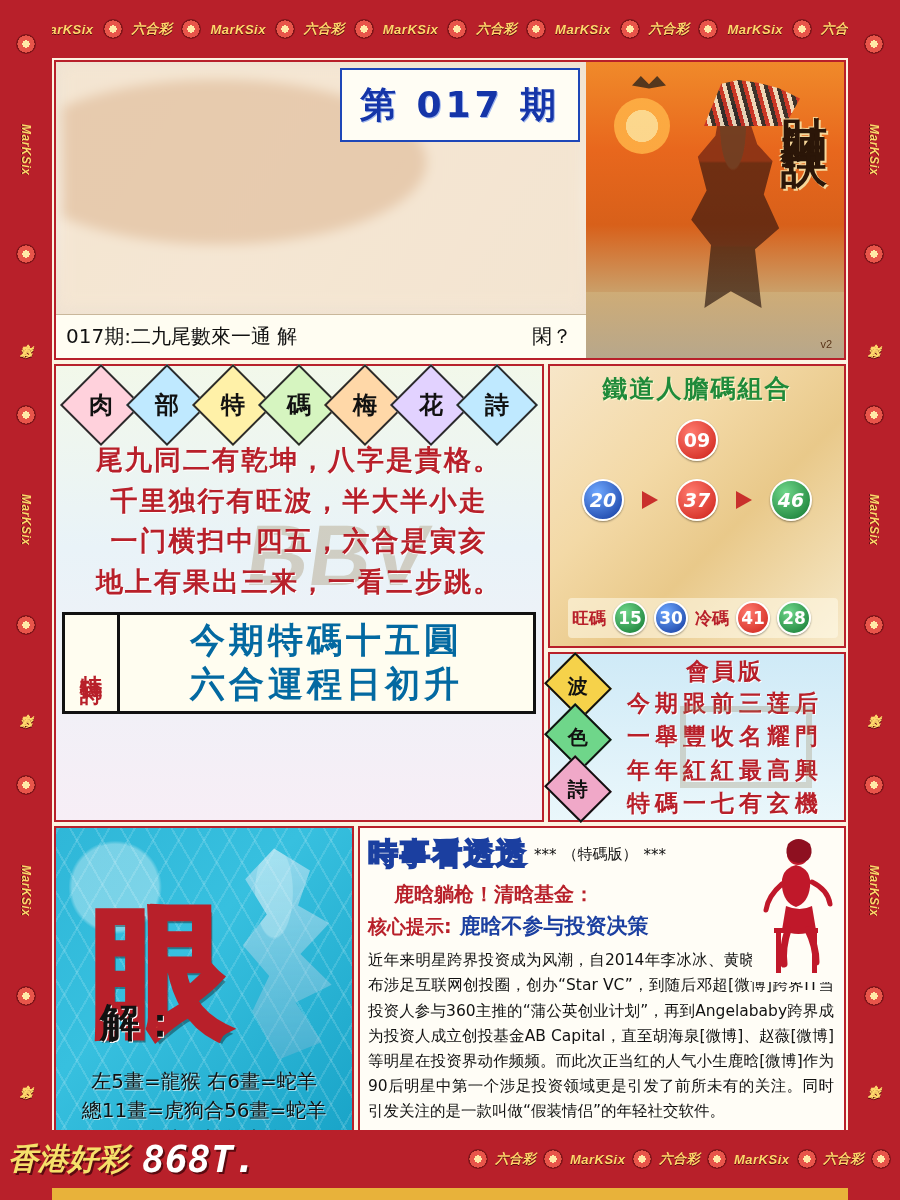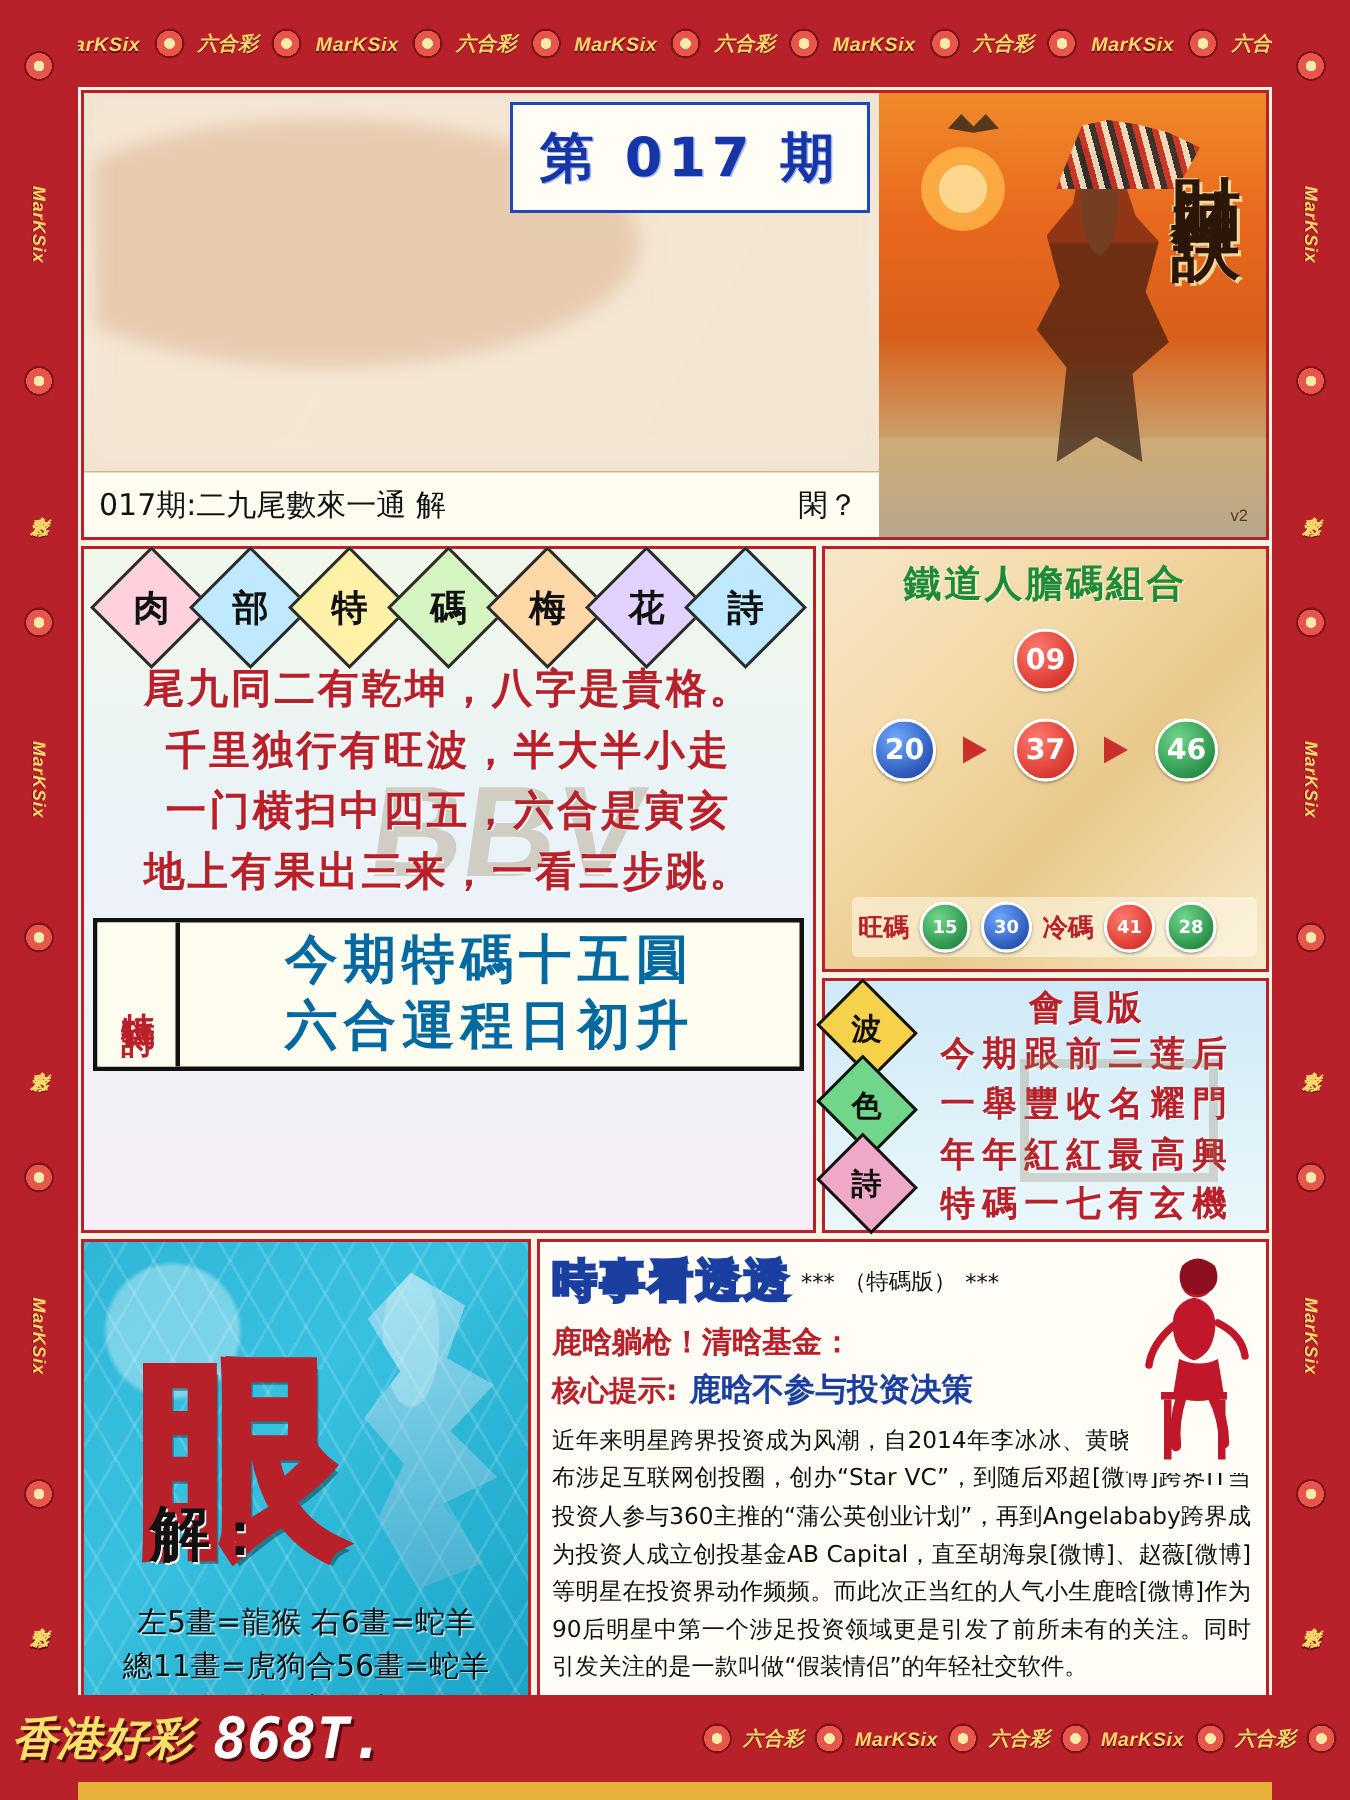--- a/index.html
+++ b/index.html
@@ -215,23 +215,23 @@
     width:38px;height:38px;border-radius:50%;
     display:flex;align-items:center;justify-content:center;
     font-family:"DejaVu Sans", sans-serif;
     font-size:19px;font-weight:bold;color:#fff;
     border:2px solid #fff;
     box-shadow:0 1px 2px rgba(0,0,0,.4);
   }
   .ball.red{background:radial-gradient(circle at 35% 30%,#ff7a6e,#cc1f17);}
   .ball.blue{background:radial-gradient(circle at 35% 30%,#6ea8ff,#11379c);}
   .ball.green{background:radial-gradient(circle at 35% 30%,#6fd68a,#10762f);}
-  .ball.sm{width:30px;height:30px;font-size:12px;border-width:2px;}
+  .ball.sm{width:30px;height:30px;font-size:17px;border-width:2px;}
   .combo-top{display:flex;justify-content:center;margin-top:14px;}
-  .combo-mid{display:flex;justify-content:center;align-items:center;gap:18px;margin-top:18px;}
+  .combo-mid{display:flex;justify-content:center;align-items:center;gap:18px;margin-top:18px;font-style:italic;}
   .arrow{
     width:0;height:0;border-top:9px solid transparent;border-bottom:9px solid transparent;
     border-left:16px solid #c9302c;
   }
   .combo-bottom{
     position:absolute;left:18px;right:6px;bottom:8px;
     display:flex;align-items:center;gap:7px;
     background:rgba(255,252,235,.55);
     border-radius:4px;padding:3px 4px;
   }
@@ -340,21 +340,21 @@
     -webkit-text-stroke:2px #1b3fa0;
     letter-spacing:2px;
   }
   .news-tag{
     font-family:"DejaVu Sans", sans-serif;
     font-size:15px;color:#111;
   }
   .news-sub1{
     margin-top:6px;
     font-family:"DejaVu Sans", sans-serif;
-    font-size:20px;color:#b8202a;font-weight:bold;
+    font-size:20px;color:#b8202a;font-weight:bold;margin-left:26px;
   }
   .news-sub2{
     margin-top:4px;display:flex;align-items:baseline;gap:8px;
     font-family:"DejaVu Sans", sans-serif;font-size:19px;
   }
   .news-sub2 .k{color:#b8202a;font-weight:bold;}
   .news-sub2 .v{color:#1b3fa0;font-weight:bold;font-size:21px;}
   .news-body{
     margin-top:8px;
     font-family:"DejaVu Sans", sans-serif;

